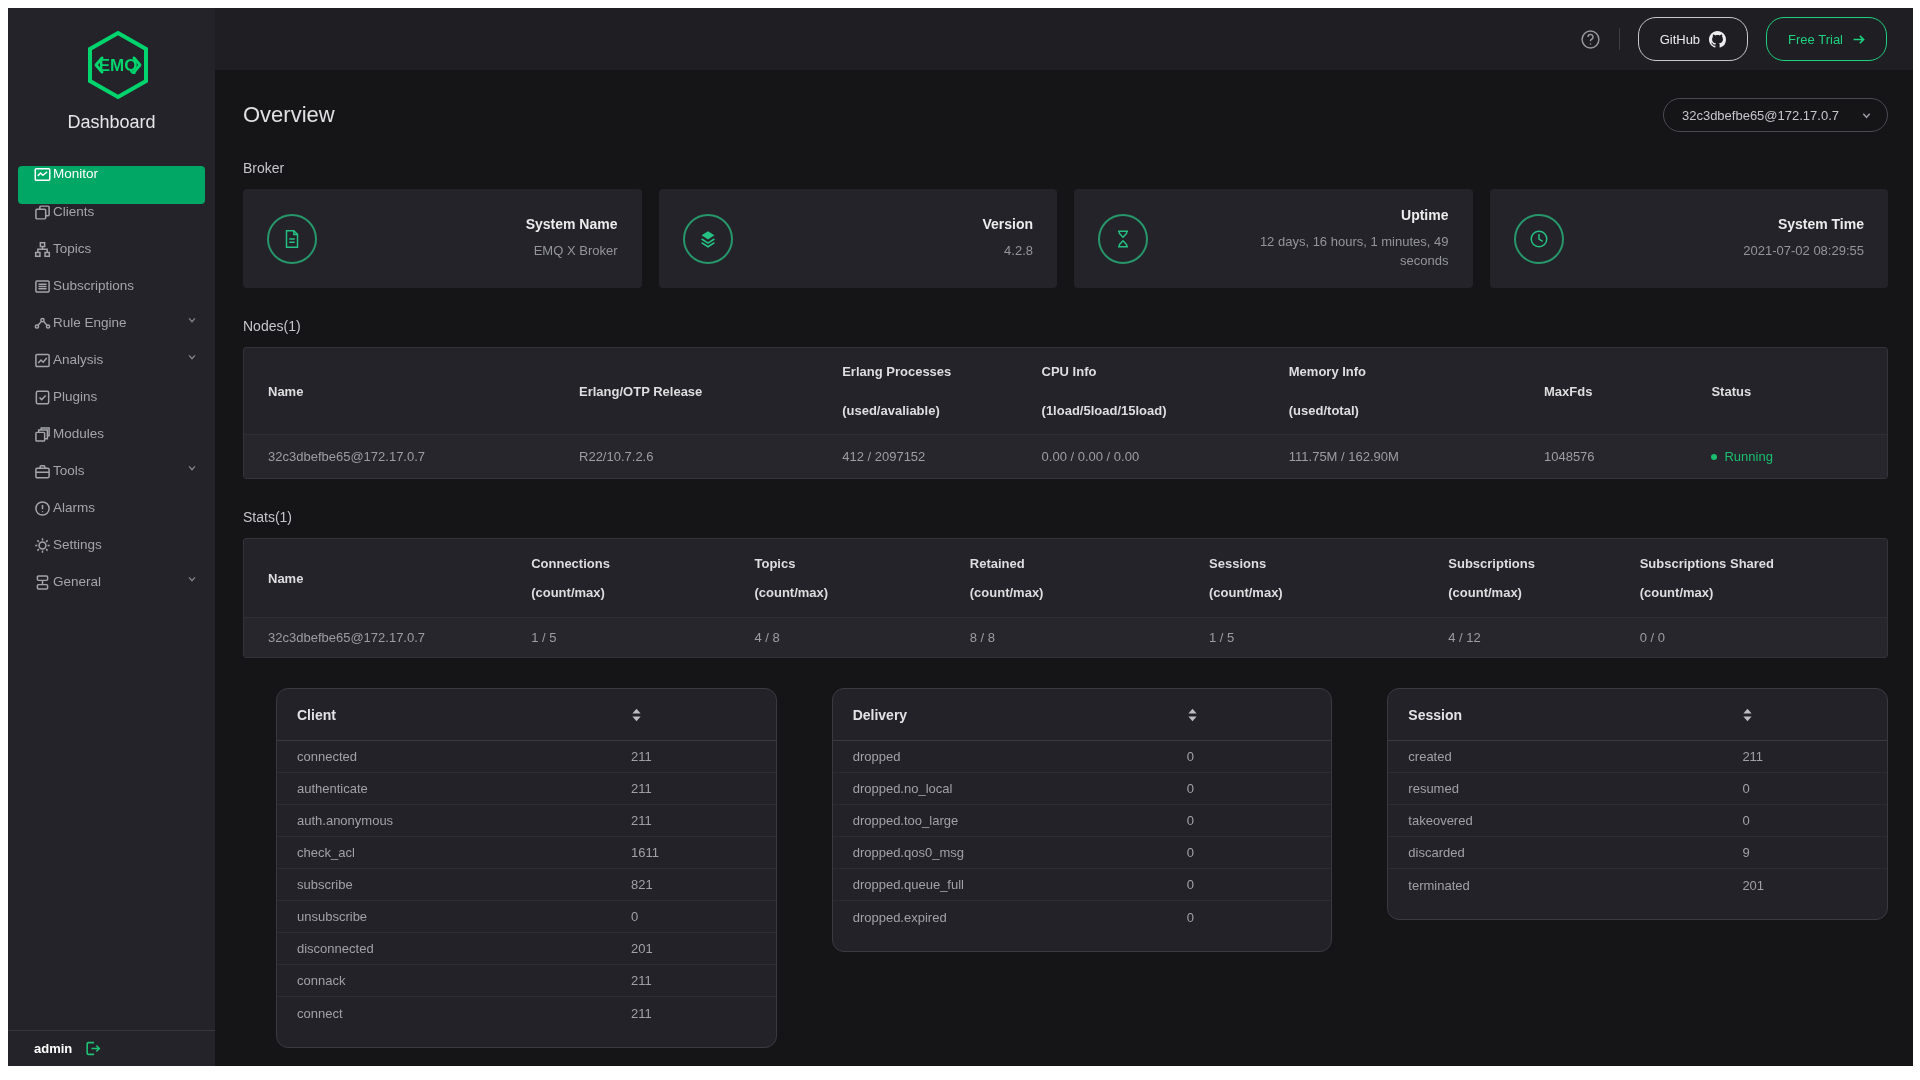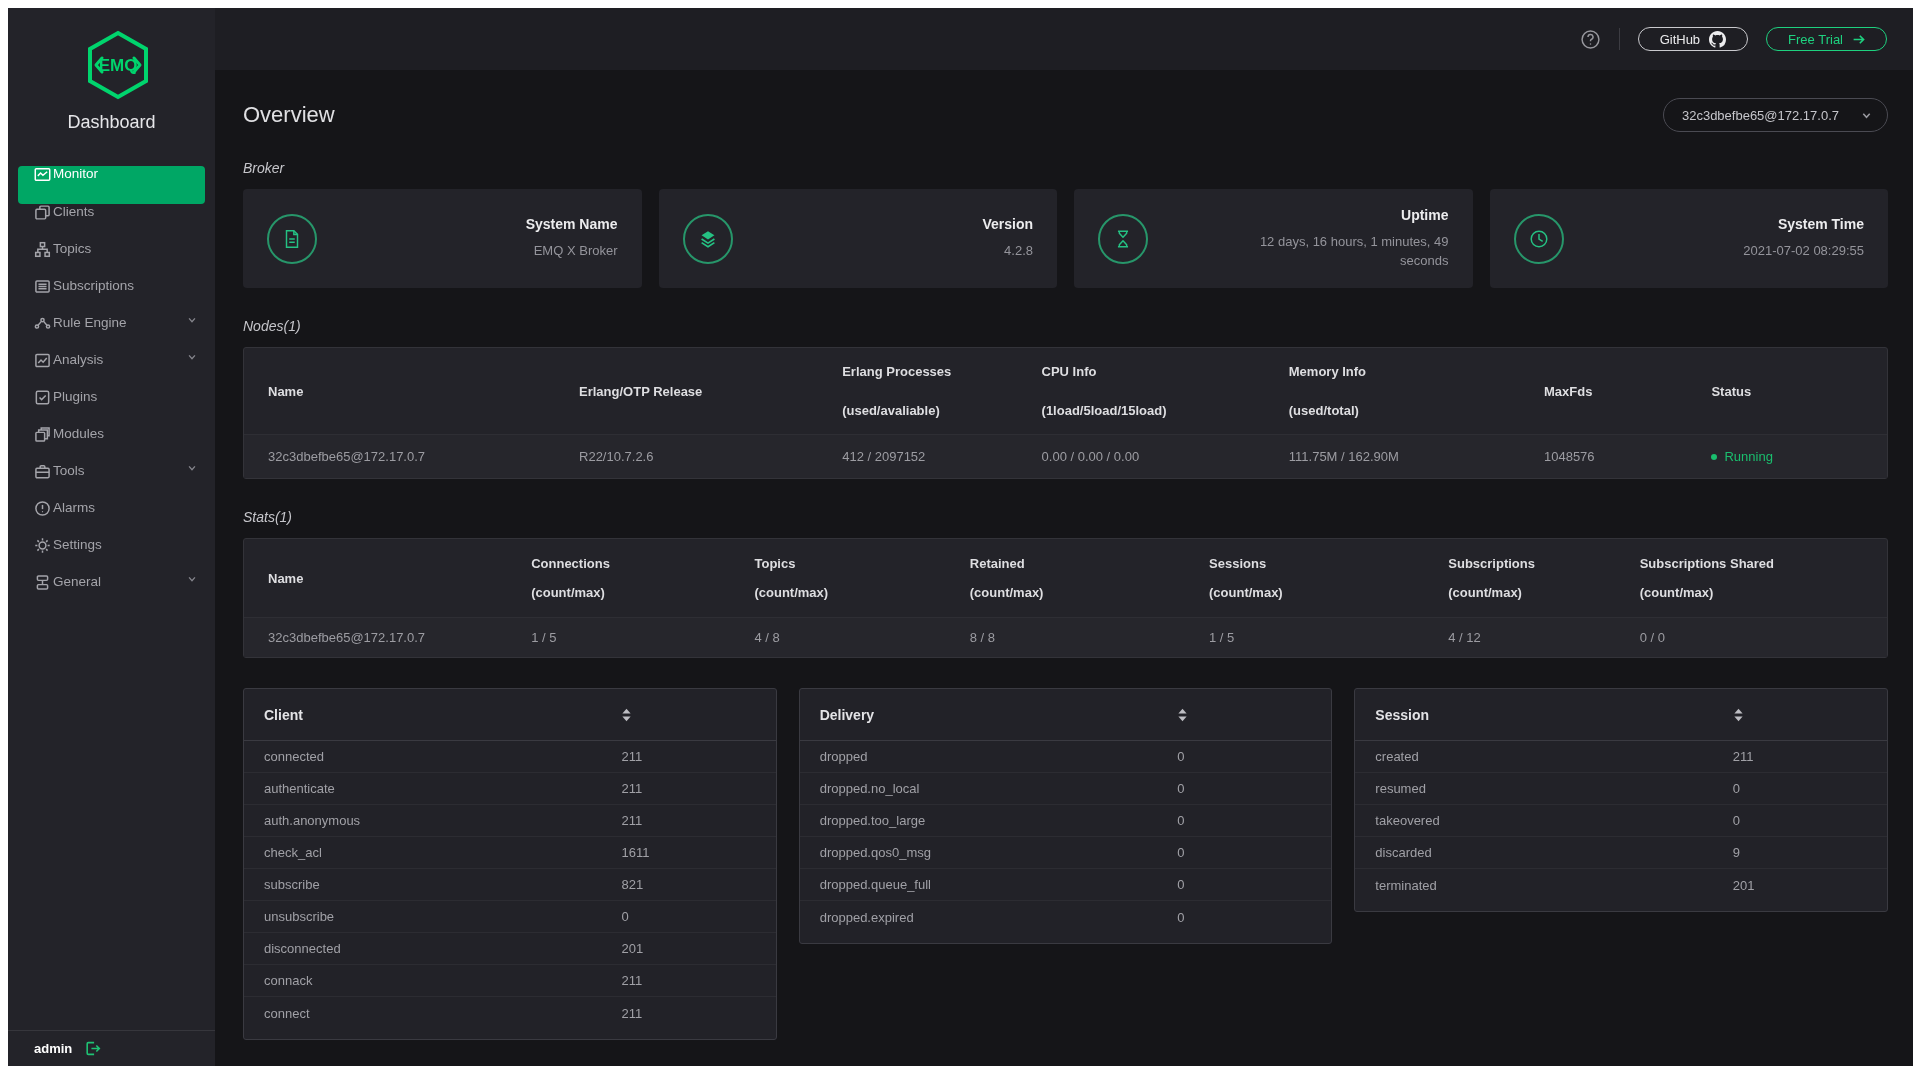--- a/index.html
+++ b/index.html
@@ -22,33 +22,33 @@
     align-items:center; padding-left:26px; gap:12px; }
   .sidebar-footer .user { color:#ffffff; font-size:13px; font-weight:bold; }
   .logout { color:#1fc274; display:flex; cursor:pointer; }
 
   
   .main { flex:1; display:flex; flex-direction:column; min-width:0; }
   .topbar { height:62px; background:#1e1e23; display:flex; align-items:center;
     justify-content:flex-end; padding-right:26px; gap:18px; flex-shrink:0; }
   .help { color:#97979d; display:flex; cursor:pointer; }
   .vdiv { width:1px; height:22px; background:#3c3c42; }
-  .pill-btn { height:24px; border-radius:18px; display:flex; align-items:center; gap:9px;
+  .pill-btn { height:44px; border-radius:18px; display:flex; align-items:center; gap:9px;
     padding:0 21px; font-size:13px; background:transparent; cursor:pointer; }
   .btn-github { border:1.5px solid #c9c9cd; color:#ecece e; color:#ececee; }
   .btn-trial { border:1.5px solid #1ed17f; color:#1ed17f; }
 
   .content { flex:1; padding:28px 25px 0 28px; overflow:hidden; }
   .page-header { display:flex; justify-content:space-between; align-items:center; margin-bottom:28px;gap:36px; }
   .page-title { color:#e0e0e3; font-size:22px; font-weight:500; }
   .node-select { height:34px; border:1px solid #4a4a52; border-radius:17px; display:flex;
     align-items:center; gap:22px; padding:0 15px 0 18px; color:#c6c6cb; font-size:13px; cursor:pointer; }
   .node-select .chev { margin:0; color:#9a9aa0; }
 
-  .section-label { color:#c6c6cb; font-size:14px; margin-bottom:13px;font-style:italic; }
+  .section-label { color:#c6c6cb; font-size:14px; margin-bottom:13px; }
 
   
   .broker-cards { display:grid; grid-template-columns:repeat(4,1fr); gap:17px; margin-bottom:30px; }
   .card { background:#232329; border-radius:4px; height:99px; display:flex; align-items:center;
     justify-content:space-between; padding:0 24px; }
   .card-icon { width:50px; height:50px; border-radius:50%; border:2px solid #27966a;
     display:flex; align-items:center; justify-content:center; color:#25c183; flex-shrink:0; }
   .card-text { text-align:right; }
   .card-title { color:#ececee; font-size:14px; font-weight:bold; }
   .card-value { color:#94949b; font-size:13px; margin-top:9px; max-width:225px; line-height:1.5; }
@@ -79,21 +79,21 @@
   .stats-head > div:nth-of-type(3), .stats-row > div:nth-of-type(3){ width:13.5%; }
   .stats-head > div:nth-of-type(4), .stats-row > div:nth-of-type(4){ width:15%; }
   .stats-head > div:nth-of-type(5), .stats-row > div:nth-of-type(5){ width:15%; }
   .stats-head > div:nth-of-type(6), .stats-row > div:nth-of-type(6){ width:12%; }
   .stats-head > div:nth-of-type(7), .stats-row > div:nth-of-type(7){ width:14%; }
   .status-cell { display:flex; align-items:center; gap:7px; color:#1abe6e; }
   .status-dot { width:6px; height:6px; border-radius:50%; background:#1abe6e; }
 
   
   .metrics-grid { display:grid; grid-template-columns:repeat(3,1fr); gap:22px; align-items:start; }
-  .metric-table { background:#222228; border:1px solid #3a3a41; border-radius:3px; padding-bottom:10px; }
+  .metric-table { background:#222228; border:1px solid #3a3a41; border-radius:12px; padding-bottom:18px;margin-left:33px; }
   .m-head { height:52px; display:flex; align-items:center; padding:0 20px;
     border-bottom:1px solid #3a3a41; position:relative; }
   .m-title { color:#e3e3e6; font-size:14px; font-weight:bold; }
   .m-sort { position:absolute; left:71%; display:flex; color:#bdbdc3; cursor:pointer; }
   .m-row { height:32px; display:flex; align-items:center; padding:0 20px;
     border-bottom:1px solid #2c2c32; font-size:13px; color:#a0a0a6; position:relative; }
   .m-body .m-row:last-of-type { border-bottom:none; }
   .m-val { position:absolute; left:71%; }
 </style>
 </head>

